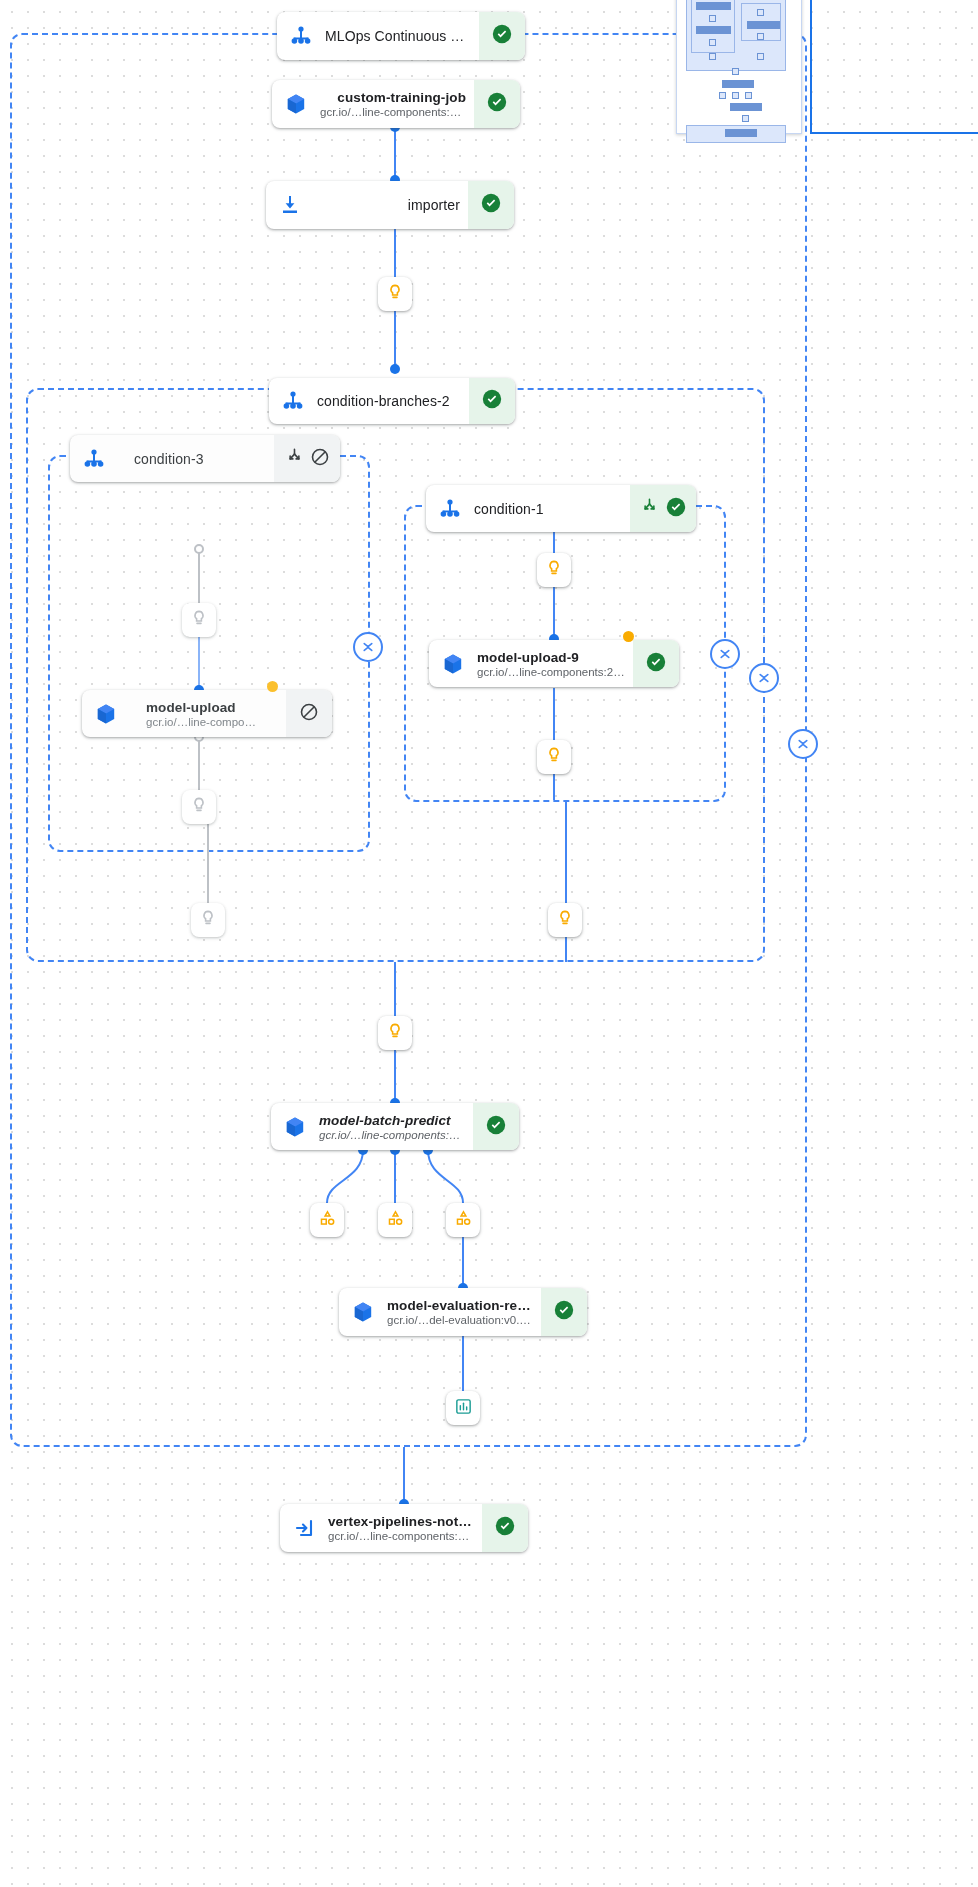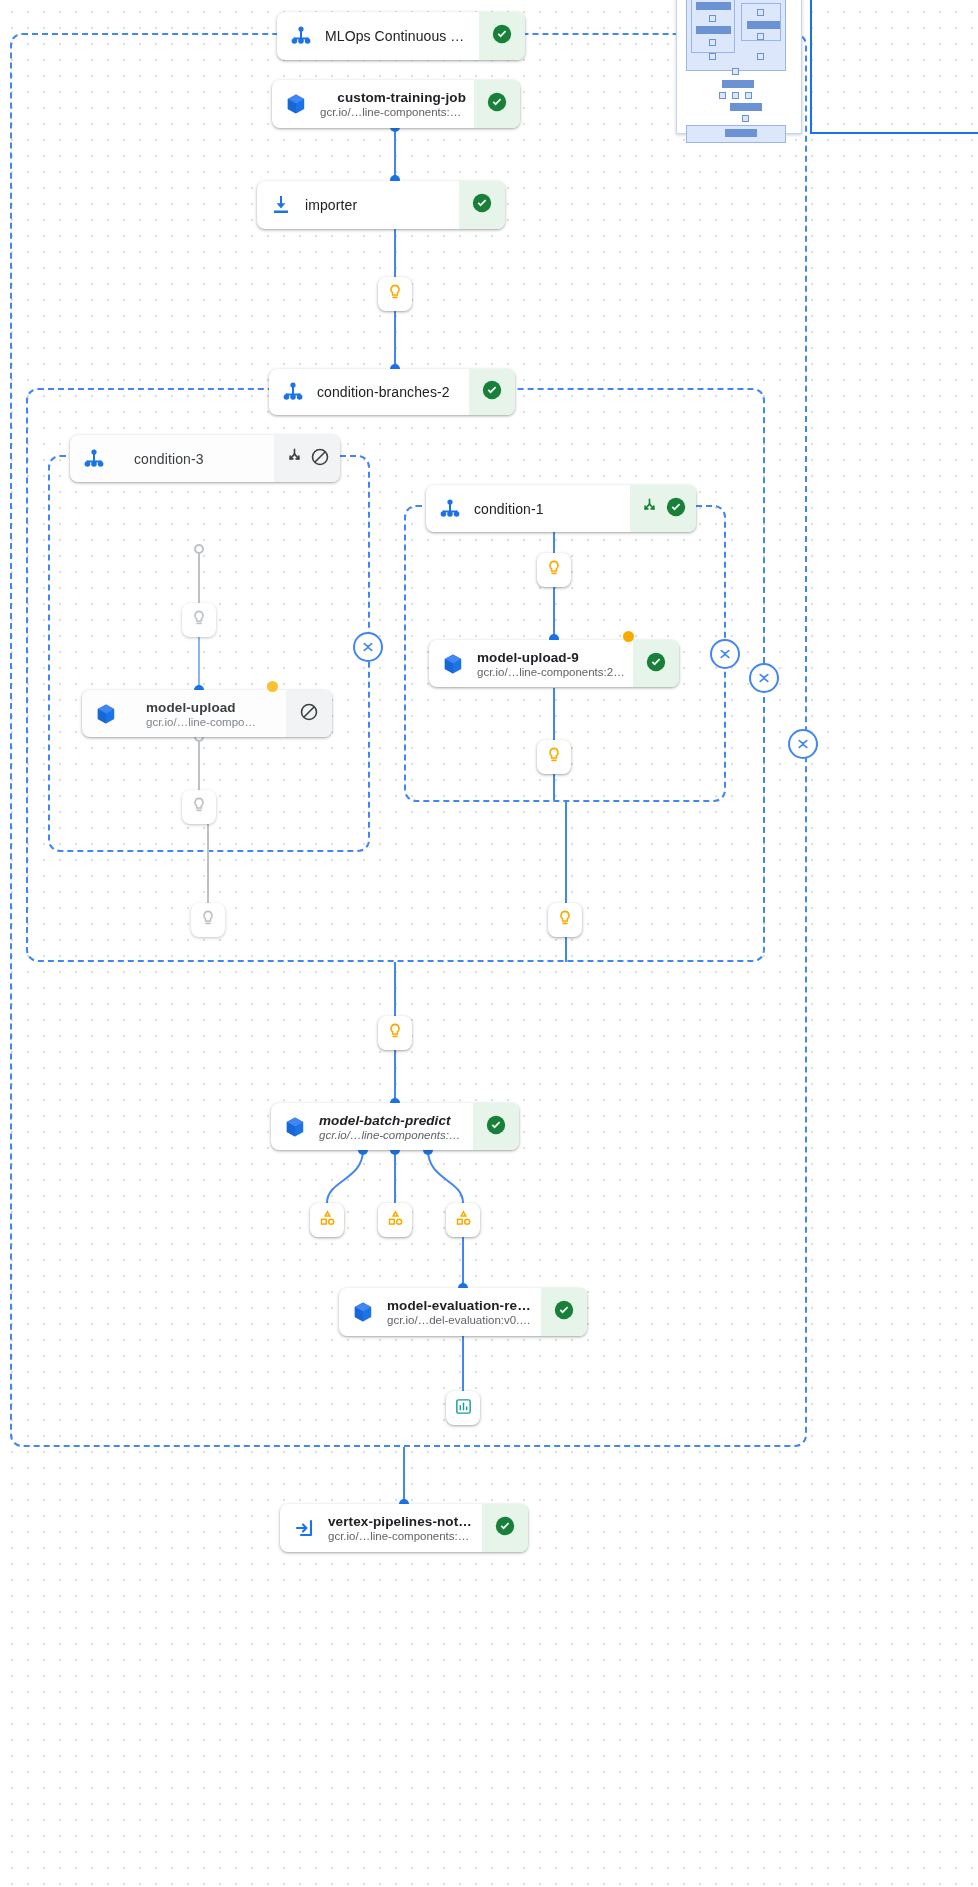--- a/index.html
+++ b/index.html
@@ -196,21 +196,21 @@
     <span class="status">
       <span>
         <svg width="22" height="22" viewBox="0 0 24 24">
             <circle cx="12" cy="12" r="10" fill="#188038"></circle>
           <path d="M10.4 15.7l-3.1-3.1 1.3-1.3 1.8 1.8 4.9-4.9 1.3 1.3z" fill="#fff"></path>
           </svg>
       </span>
     </span>
   </div>
 
-  <div class="node" style="left:257px;top:181px;width:248px;height:48px;">
+  <div class="node" style="left:266px;top:181px;width:248px;height:48px;text-align:right;">
     <span class="ico">
       <svg width="24" height="24" viewBox="0 0 24 24" fill="#1a73e8">
         <path d="M11 3h2v7.2h3.4L12 15.4 7.6 10.2H11z"></path>
           <path d="M5 17.4h14V20H5z"></path>
       </svg>
     </span>
     <span class="body">
       <span class="title reg">importer</span>
     </span>
     <span class="status">
@@ -225,21 +225,21 @@
 
   <div class="chip" style="left:378px;top:277px;">
     <span>
       <svg width="18" height="18" viewBox="0 0 24 24" fill="none" stroke="#f9ab00" stroke-width="2.1" stroke-linecap="round">
           <path d="M12 3.2a5.4 5.4 0 0 0-3.2 9.7V16h6.4v-3.1A5.4 5.4 0 0 0 12 3.2z"></path>
         <path d="M9.4 19.2h5.2"></path>
         </svg>
     </span>
   </div>
 
-  <div class="node" style="left:269px;top:369px;width:246px;height:46px;">
+  <div class="node" style="left:269px;top:378px;width:246px;height:46px;">
     <span class="ico">
       <svg width="24" height="24" viewBox="0 0 24 24" fill="#1a73e8">
         <circle cx="12" cy="5" r="2.6"></circle>
           <circle cx="5.4" cy="17" r="2.8"></circle>
         <circle cx="12" cy="17" r="2.8"></circle>
           <circle cx="18.6" cy="17" r="2.8"></circle>
         <path d="M11 7h2v7h-2z"></path>
           <path d="M5.4 13.5h13.2v1.9H5.4z"></path>
         <path d="M4.5 13.5h1.9v2.2H4.5zM17.7 13.5h1.9v2.2h-1.9z"></path>
       </svg>

